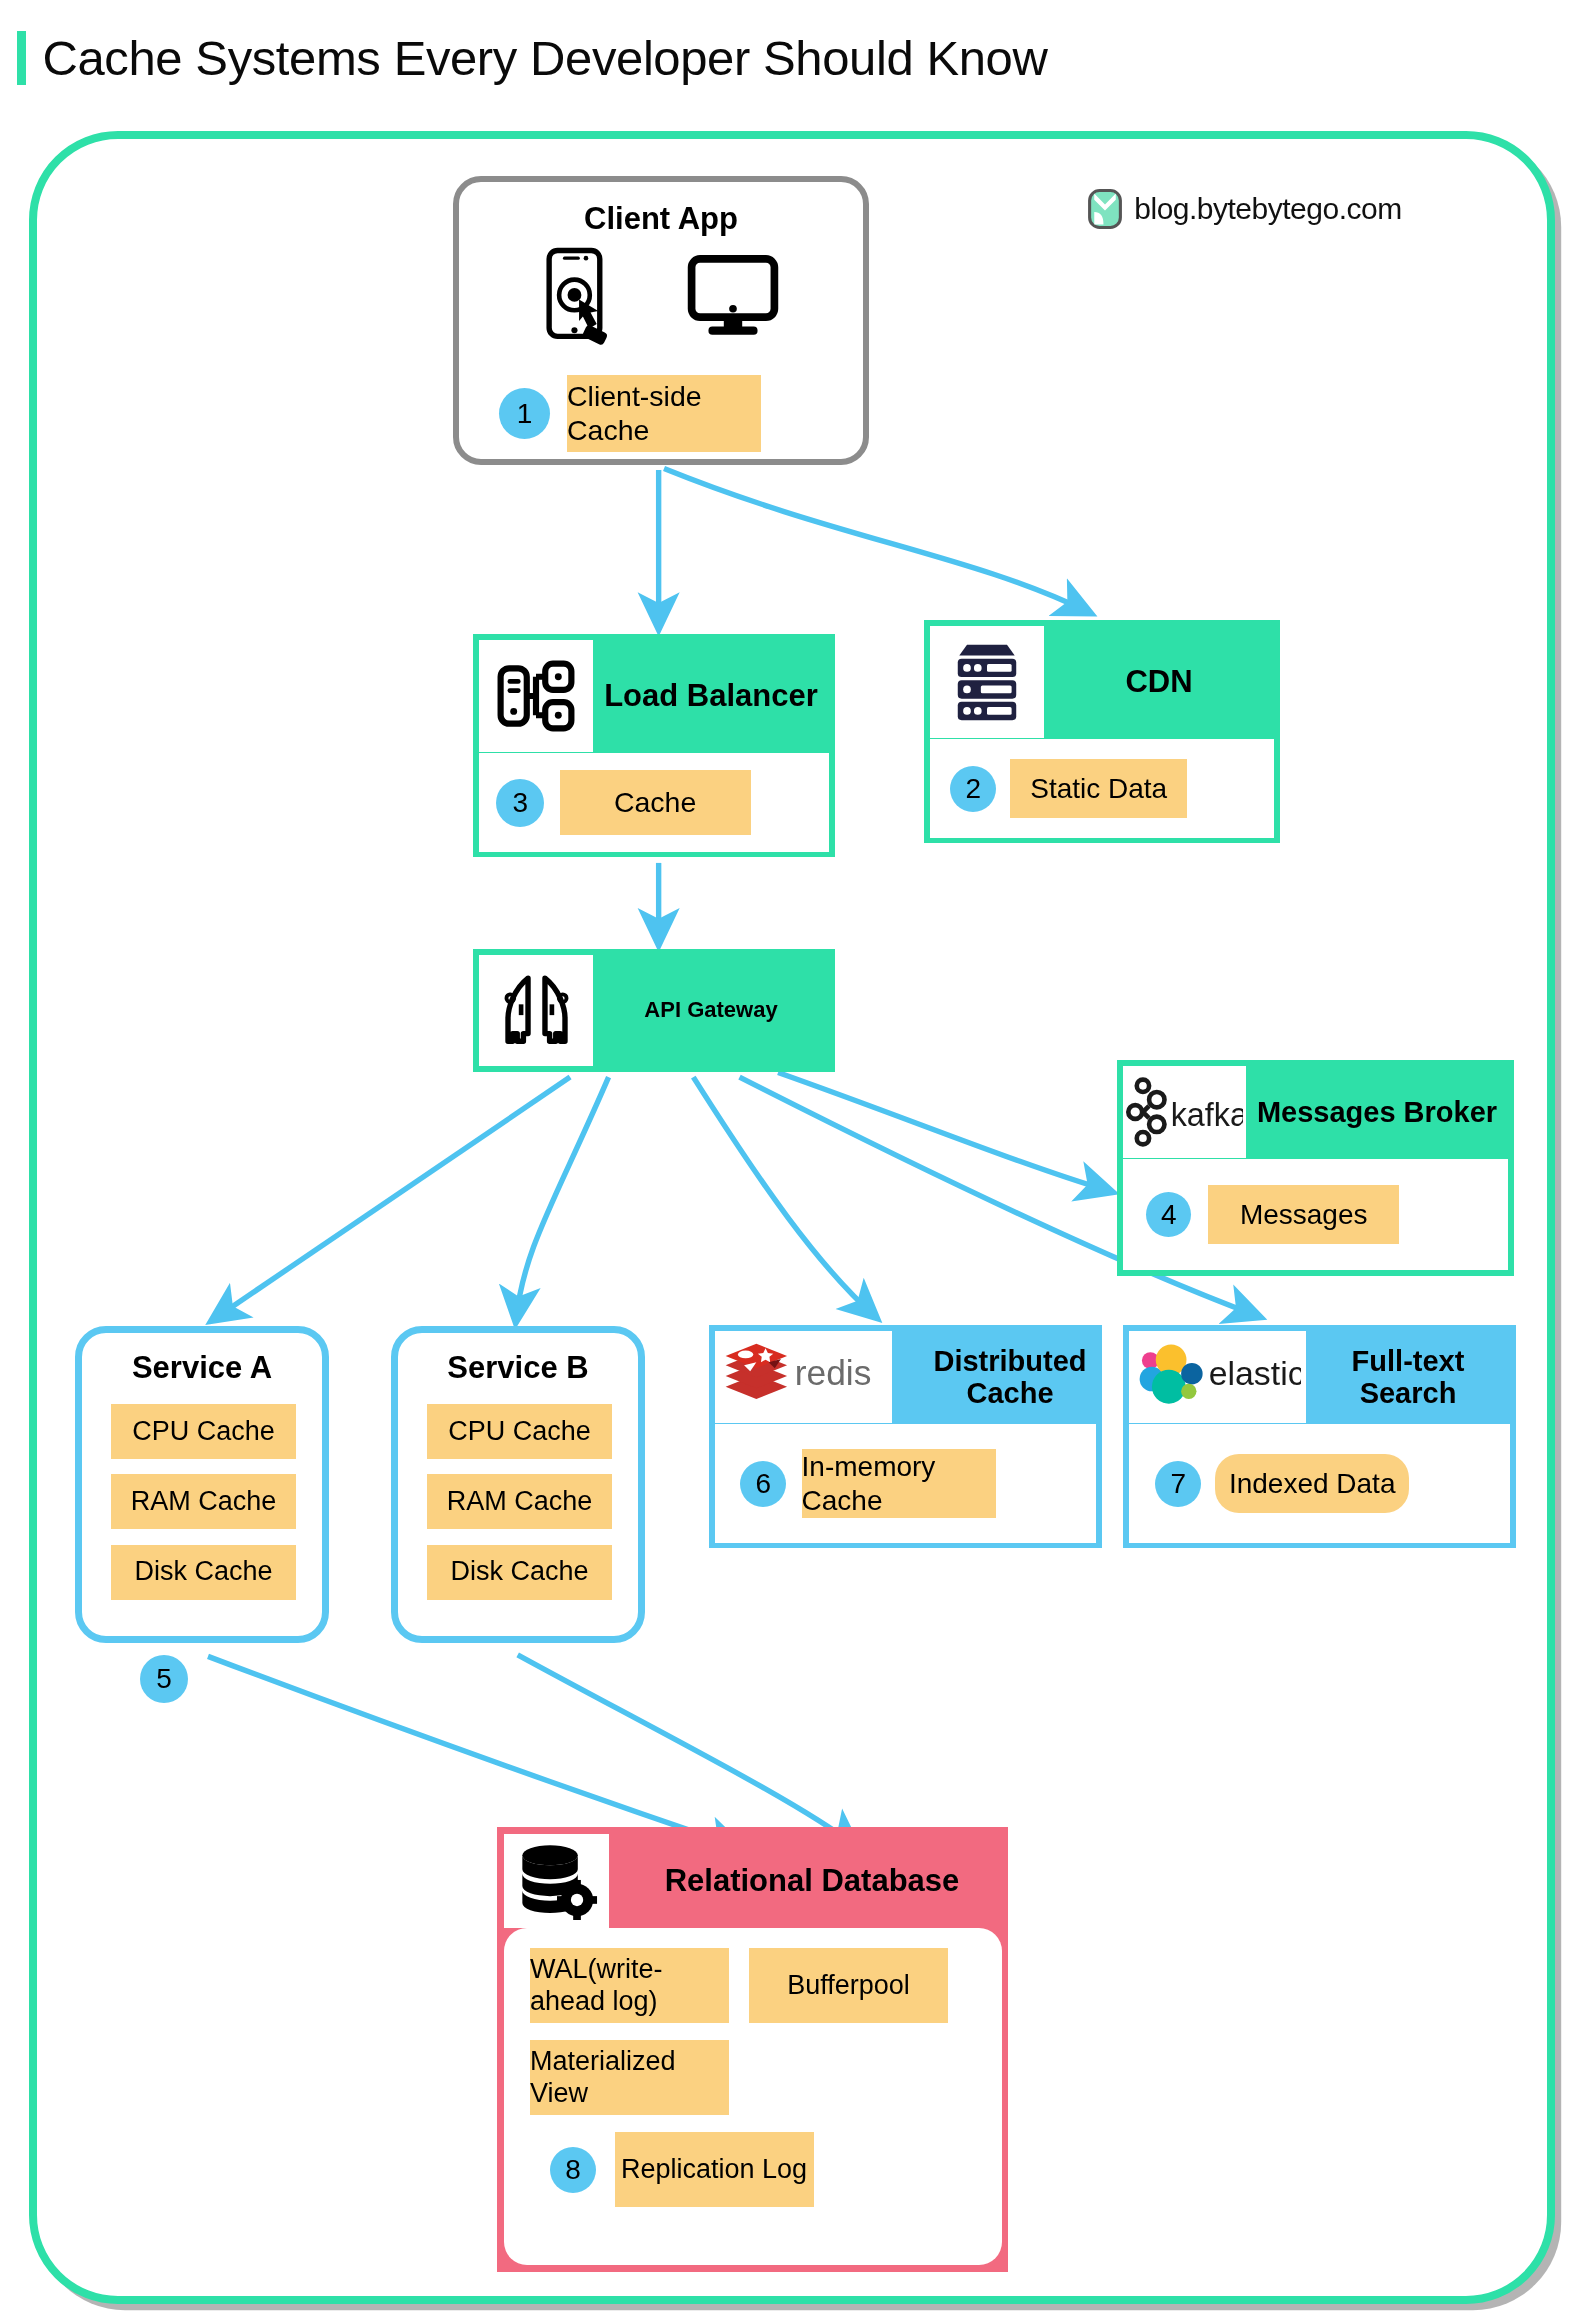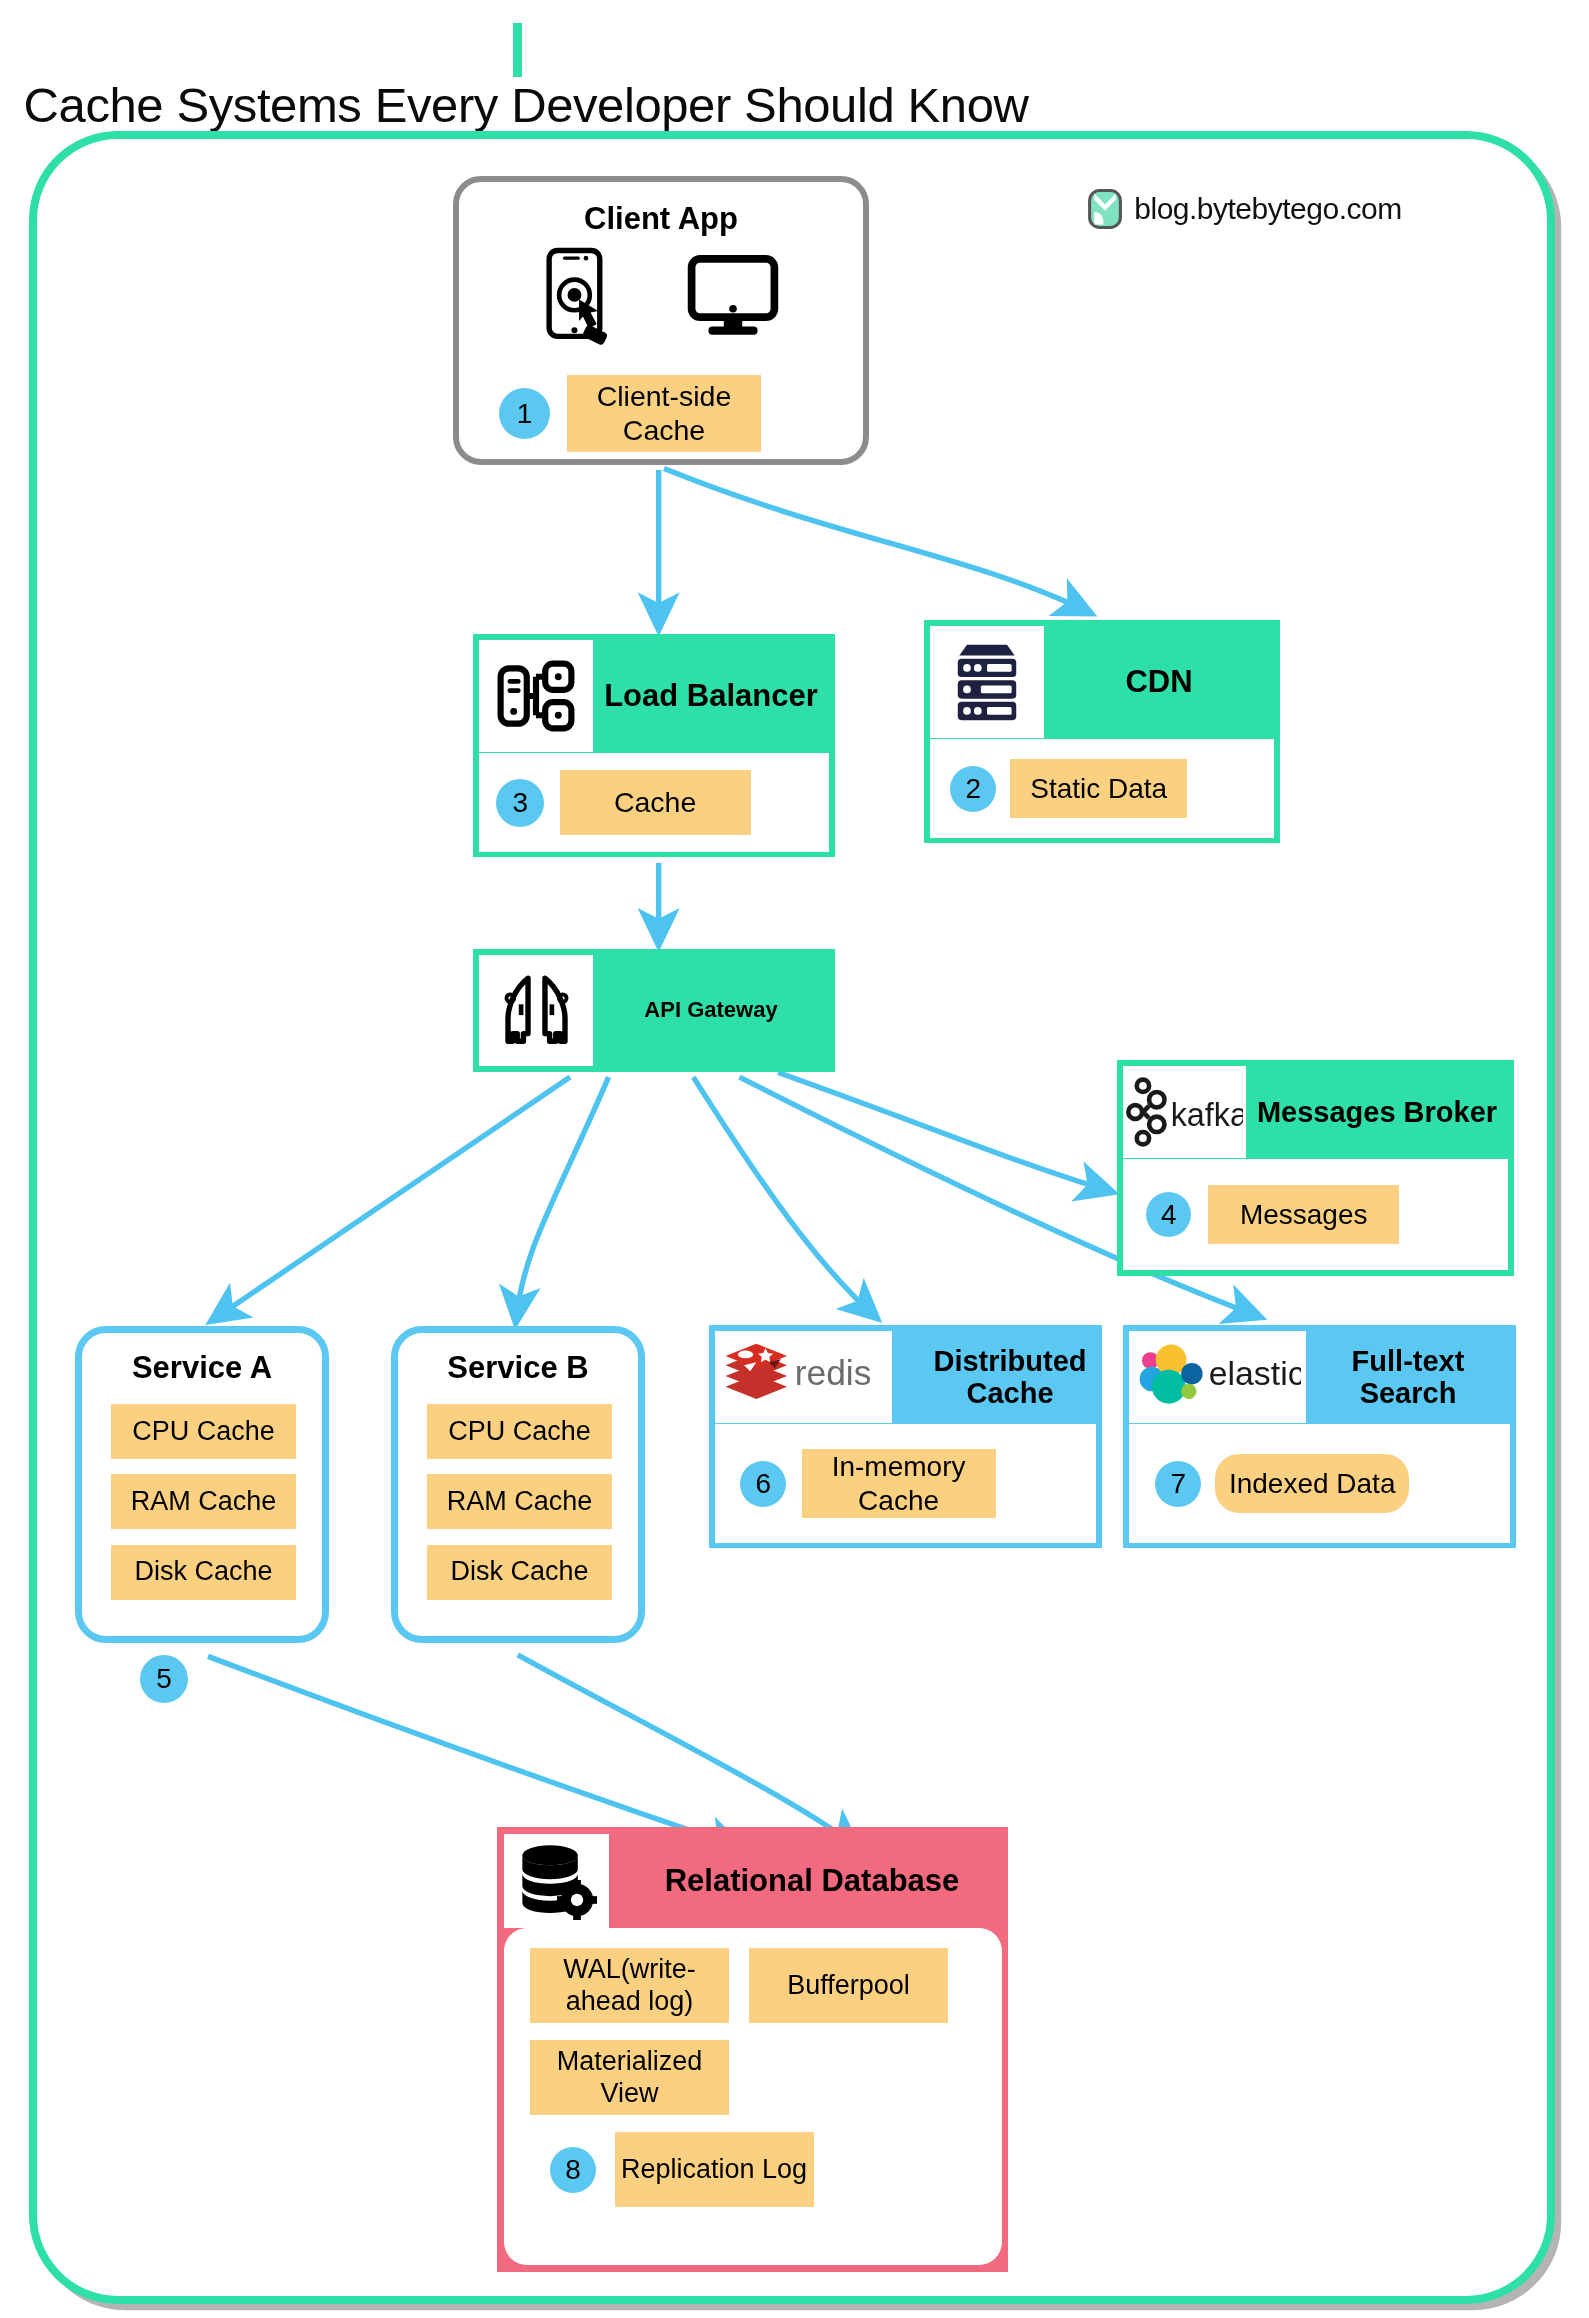--- a/index.html
+++ b/index.html
@@ -1,19 +1,19 @@
 <!DOCTYPE html>
 <html style="font-size:12.3px"><head>
 <meta charset="utf-8">
 <style>
   html,body{margin:0;padding:0;background:#ffffff;}
   body{width:1590px;height:2319px;position:relative;font-family:"Liberation Sans",sans-serif;overflow:hidden;}
 
   
-  #title-bar{position:absolute;left:17px;top:23px;width:1001px;height:69px;display:flex;align-items:center;flex-direction:column;}
+  #title-bar{position:absolute;left:17px;top:23px;width:1001px;height:69px;display:flex;align-items:center;}
   #title-accent{width:8.5px;height:54px;background:#2EE0A8;flex:0 0 auto;}
   #title-text{margin-left:17px;font-size:49px;font-weight:400;color:#0a0a0a;letter-spacing:-0.4px;white-space:nowrap;}
 
   
   #outer-frame{position:absolute;left:29px;top:131px;width:1510px;height:2157px;
     border:8.5px solid #2EE0A8;border-radius:89px;background:#fff;
     box-shadow:7px 7px 0 -0.8px rgba(140,140,140,.65);}
 
   
   #brand{position:absolute;left:1088px;top:189px;display:flex;align-items:center;gap:12.3px;}
@@ -22,21 +22,21 @@
 
   
   .node{position:absolute;box-sizing:border-box;}
   .hdr{display:flex;align-items:stretch;box-sizing:border-box;}
   .hdr .iconbox{background:#fff;display:flex;align-items:center;justify-content:center;flex:0 0 auto;box-sizing:border-box;}
   .hdr .hdr-title{flex:1 1 auto;display:flex;align-items:center;justify-content:center;text-align:center;
     font-weight:bold;color:#000;line-height:1.12;padding:0 6.2px;box-sizing:border-box;}
   .body-panel{background:#fff;box-sizing:border-box;display:flex;align-items:center;}
 
   .tag{background:#FBD181;color:#000;display:flex;align-items:center;justify-content:center;
-    text-align:center;line-height:1.18;box-sizing:border-box;}
+    line-height:1.18;box-sizing:border-box;}
   .badge{background:#5BC8F2;color:#000;border-radius:50%;display:flex;align-items:center;justify-content:center;
     font-size:28px;flex:0 0 auto;}
 
   
   #client-app{left:453px;top:176px;width:416px;height:289px;border:6.2px solid #8C8C8C;border-radius:28px;background:#fff;}
   #client-app-title{position:absolute;left:0;top:18.5px;width:100%;text-align:center;font-size:31px;font-weight:bold;color:#000;}
   #client-icons{position:absolute;left:0;top:66px;width:100%;height:100px;display:flex;align-items:center;justify-content:space-evenly;padding:0 28px;box-sizing:border-box;}
   #client-cache-row{position:absolute;left:40px;top:193px;width:339px;height:77px;display:flex;align-items:center;gap:17px;}
   #client-cache-row .badge{width:51px;height:51px;}
   #client-cache-tag{width:194px;height:77px;font-size:28.5px;}

